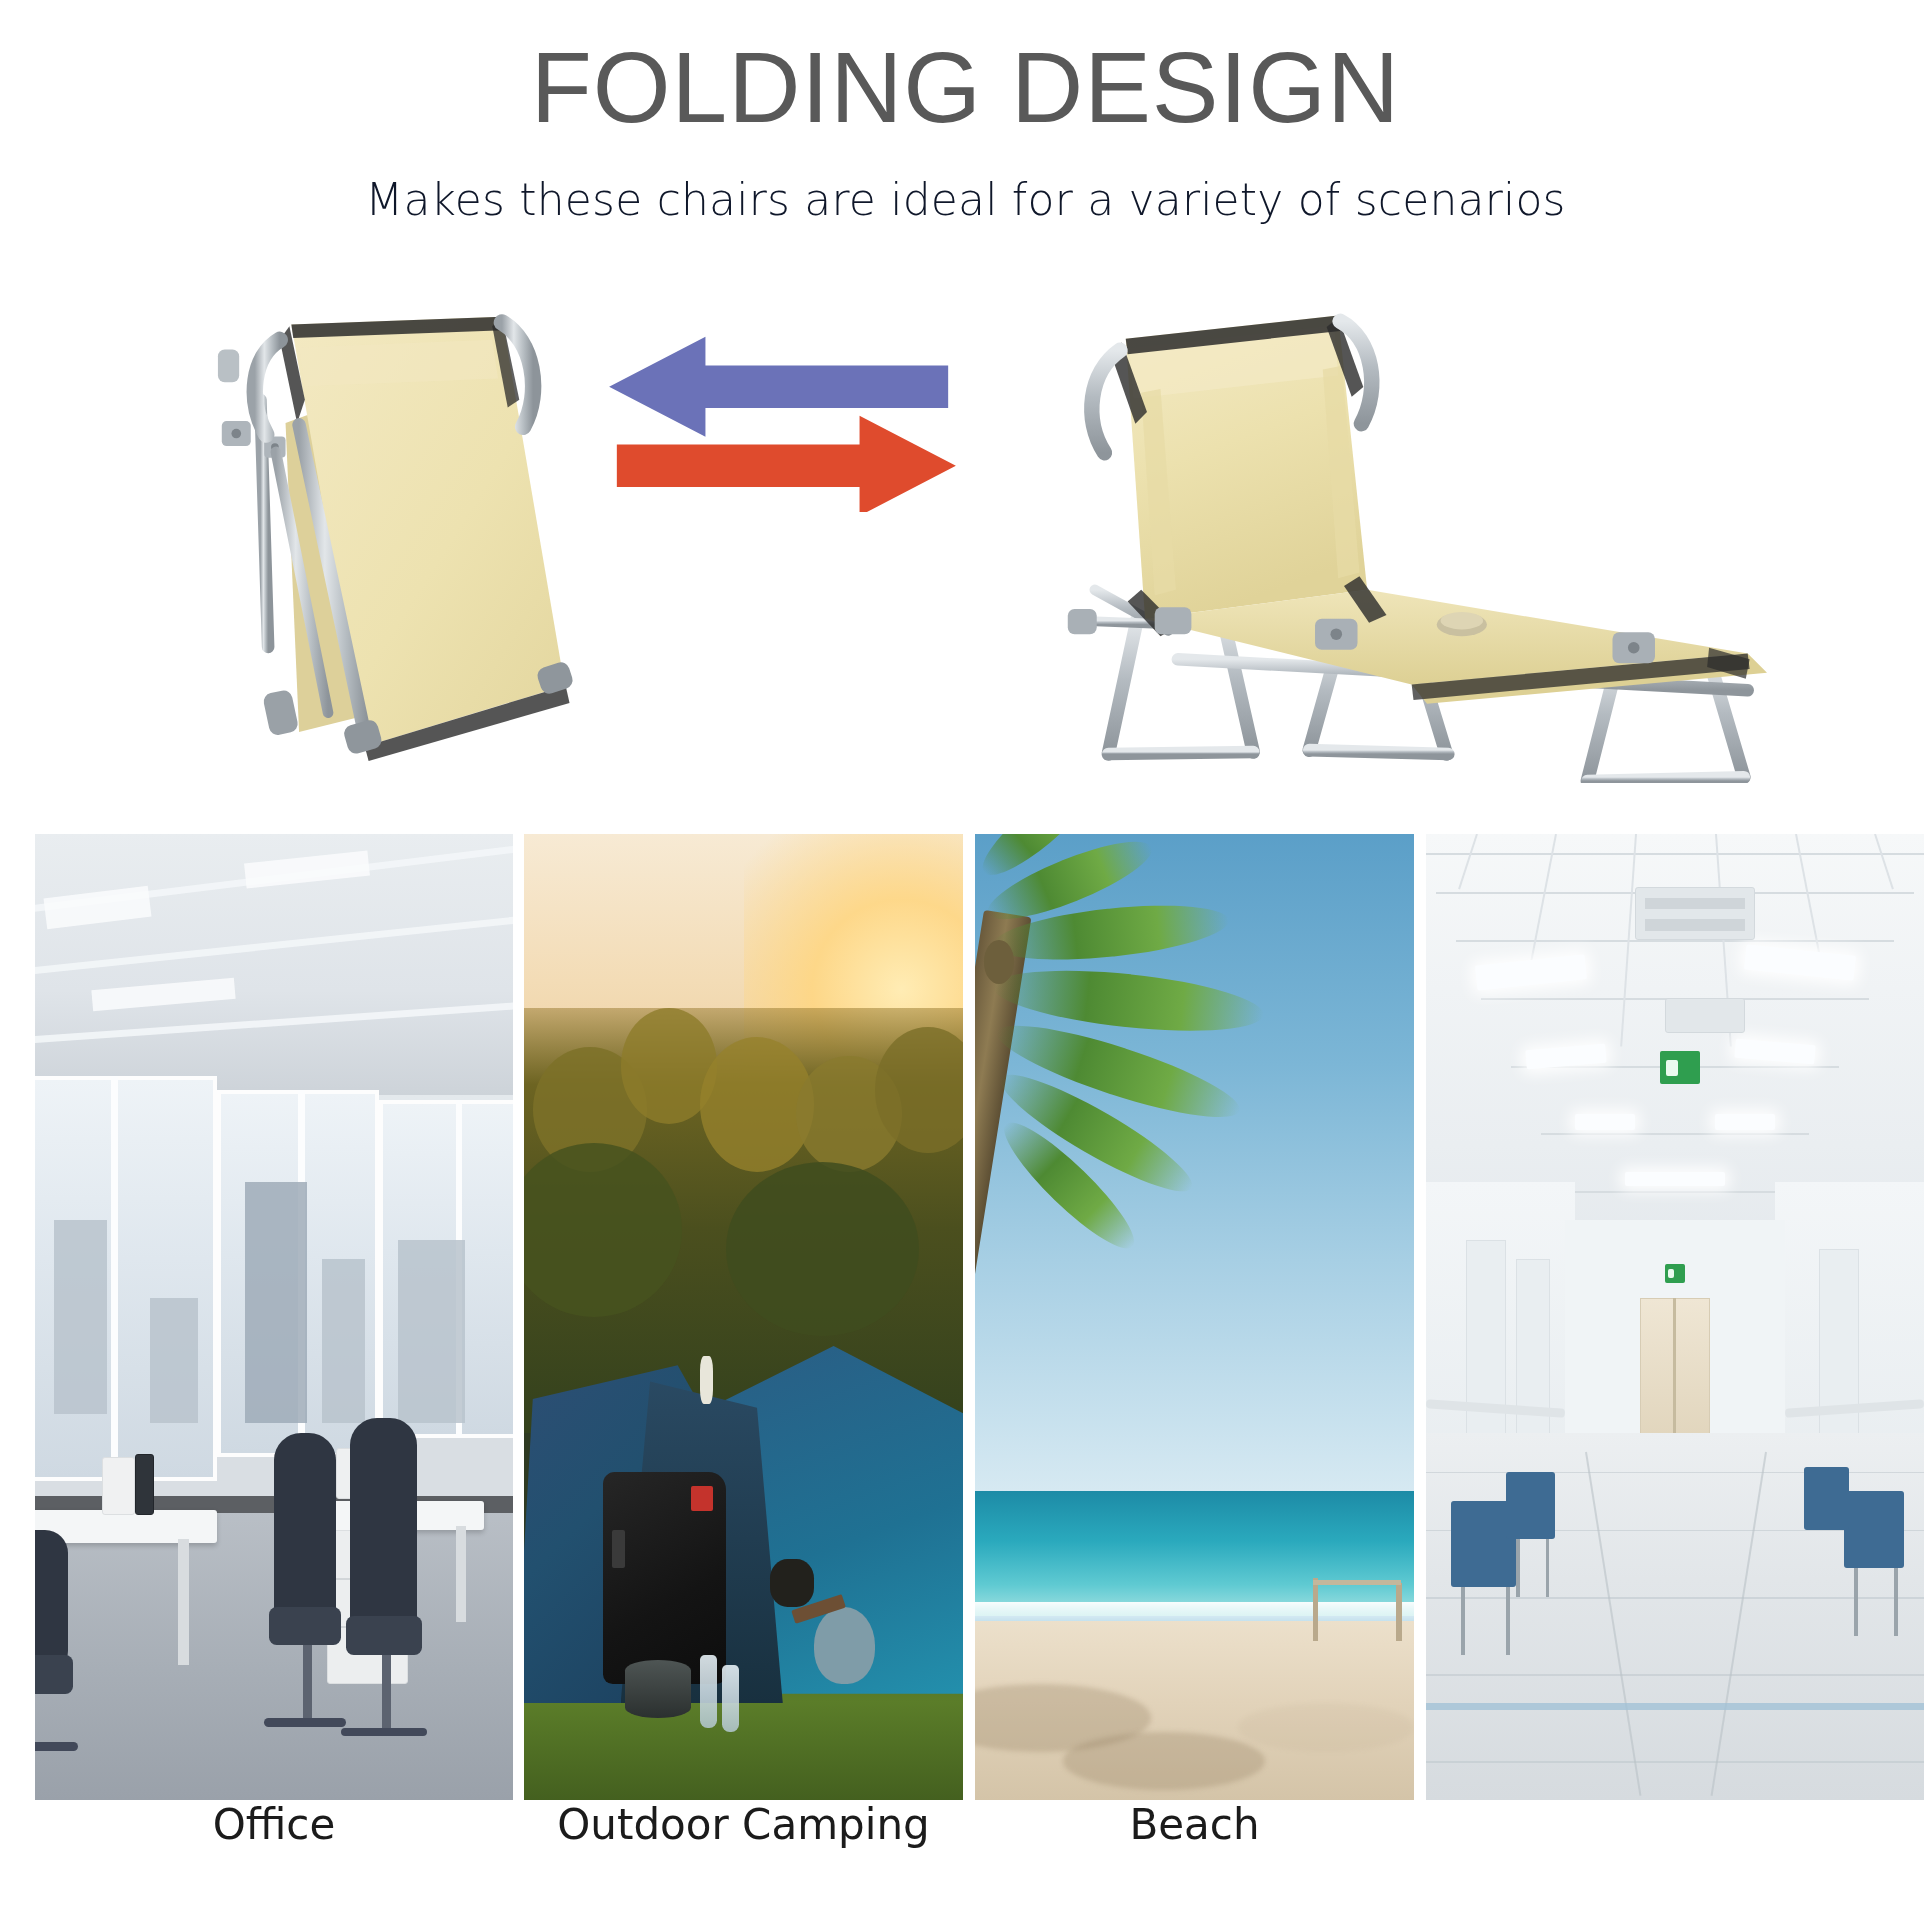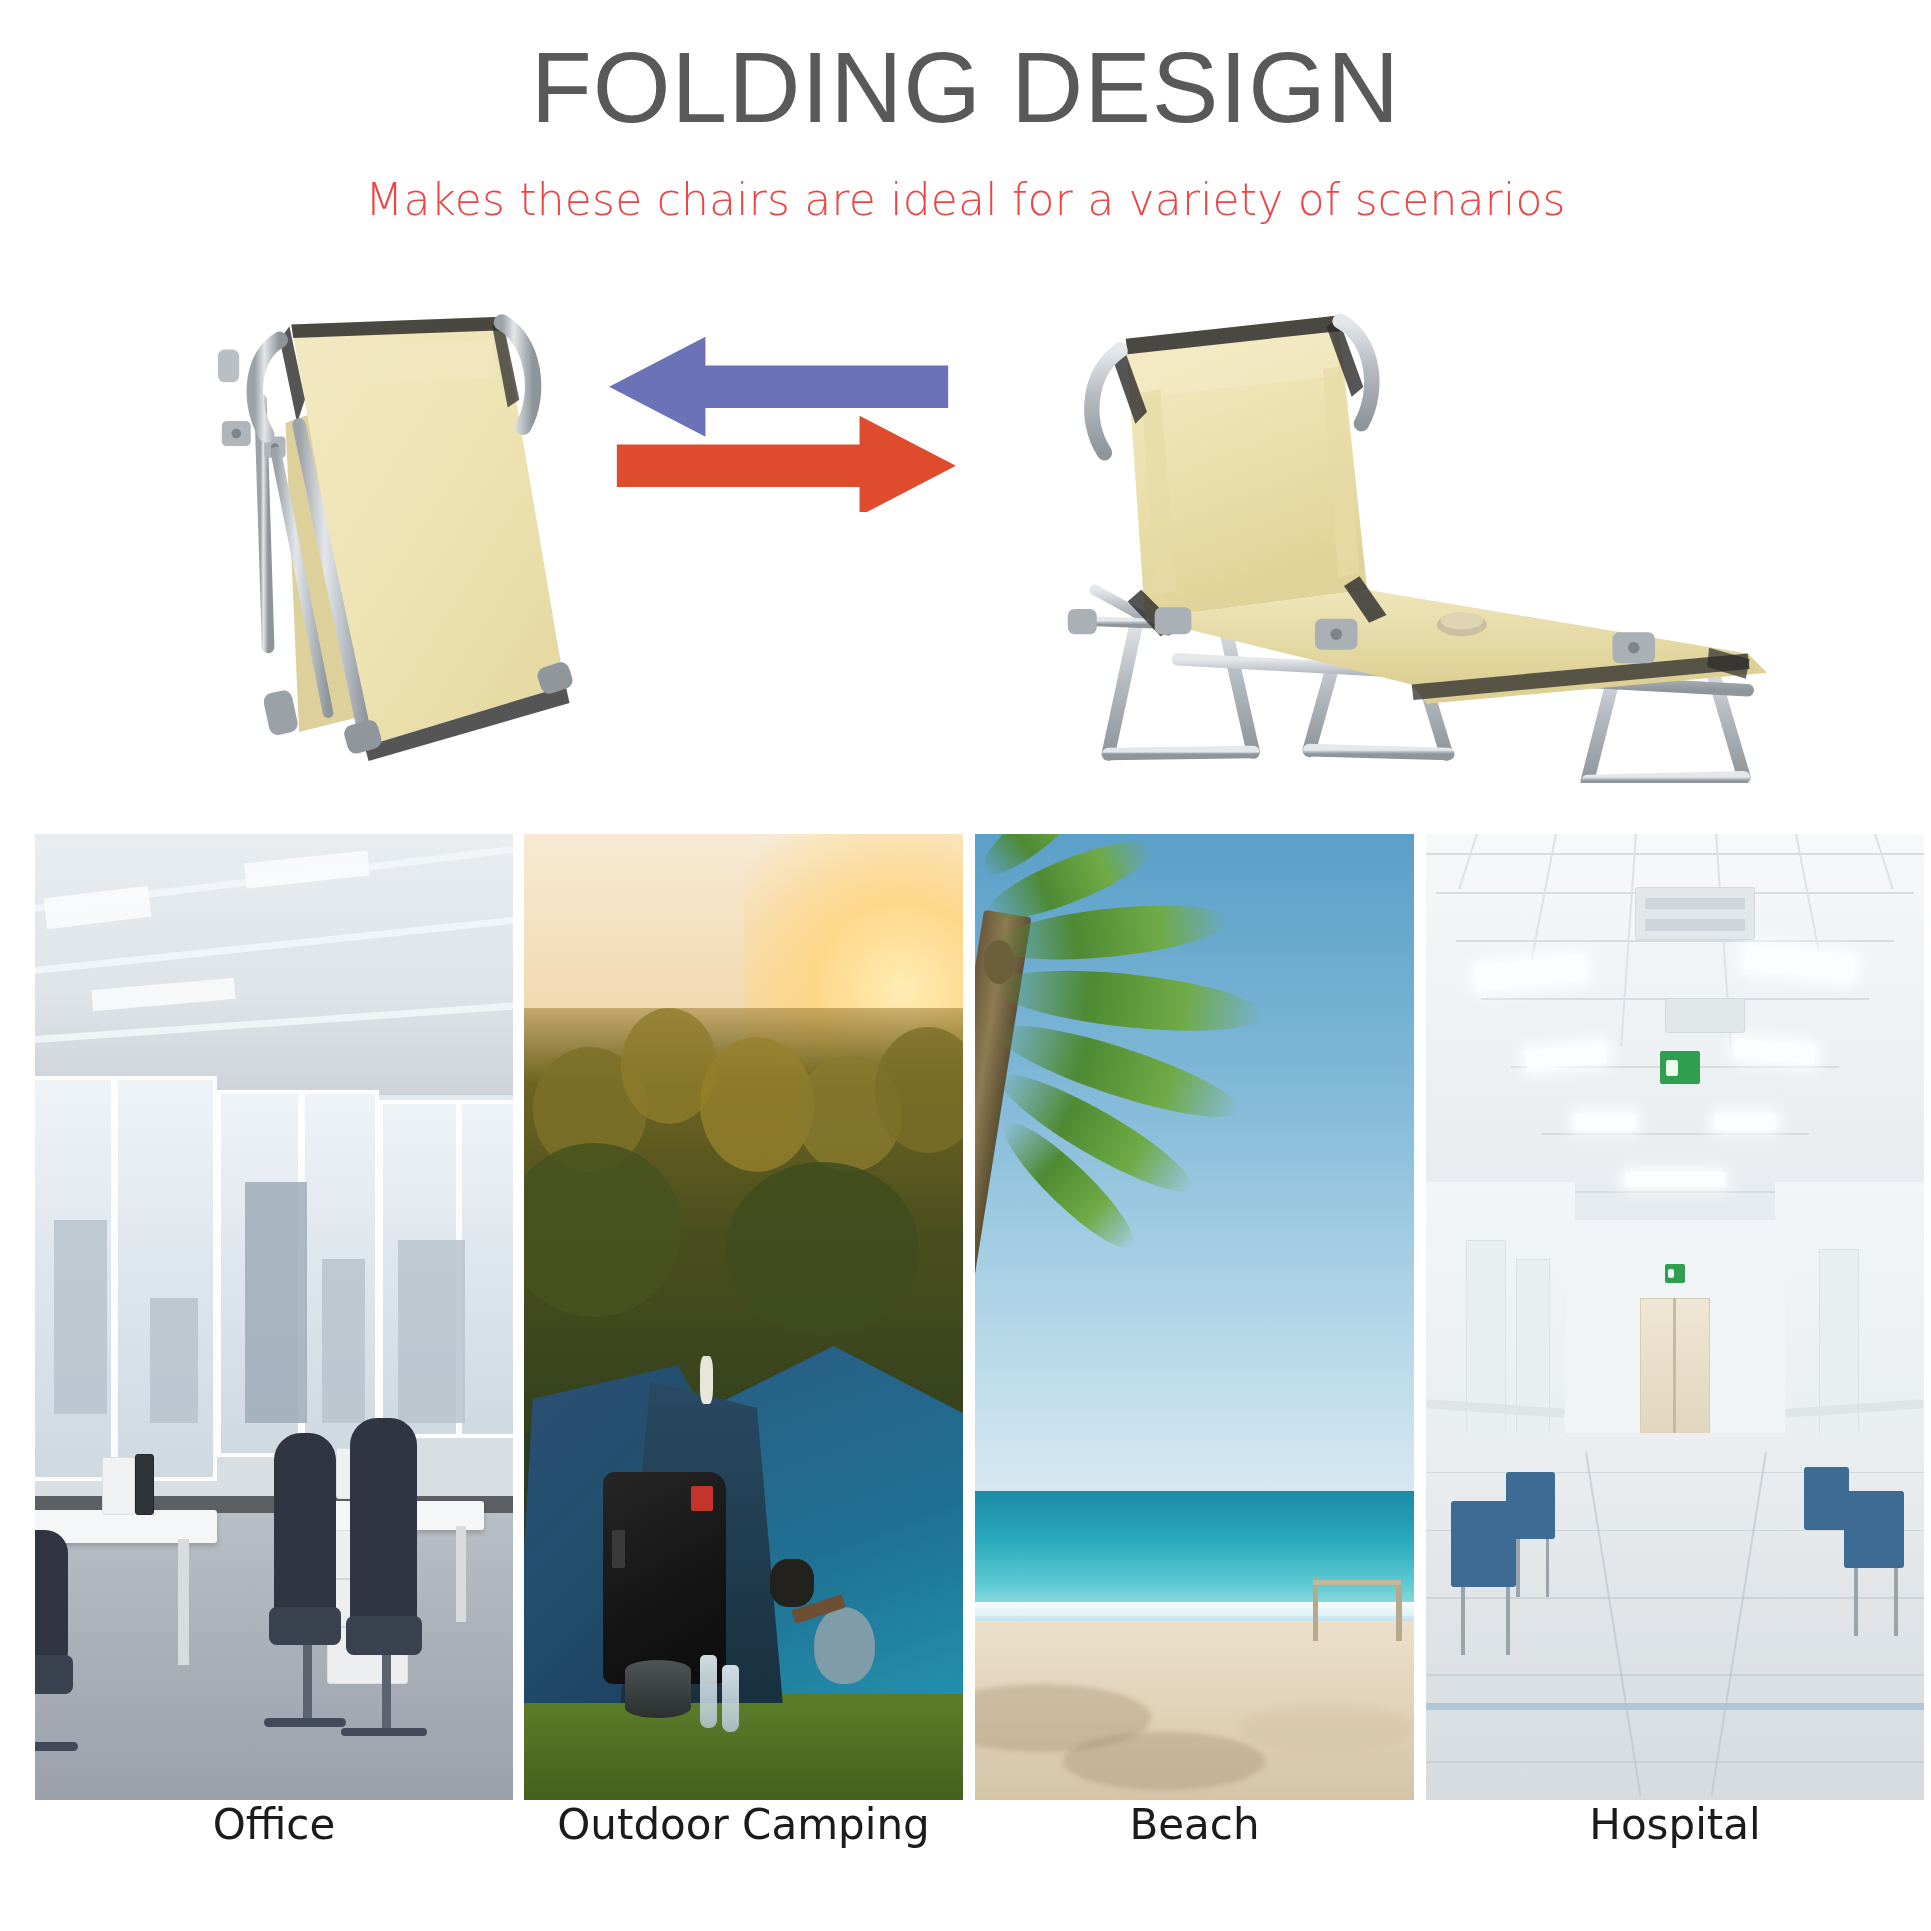--- a/index.html
+++ b/index.html
@@ -23,21 +23,21 @@
     font-weight: normal;
     letter-spacing: 1px;
     color: #595959;
     line-height: 1.08;
     font-family: "Liberation Sans", sans-serif;
   }
   .subtitle {
     margin-top: 33px;
     font-size: 44px;
     font-weight: 300;
-    color: #ef4444;
+    color: #0f172a;
     letter-spacing: 0.2px;
     font-family: "DejaVu Sans", sans-serif;
   }
 
   
   .product-row {
     position: absolute;
     top: 290px; left: 0;
     width: 1931px; height: 512px;
   }
@@ -513,18 +513,17 @@
           <div class="hp-chairleg" style="left:16%;top:78%;height:7%;"></div>
           <div class="hp-chair" style="left:16%;top:66%;width:10%;height:7%;"></div>
           <div class="hp-chairleg" style="left:18%;top:73%;height:6%;"></div>
           <div class="hp-chairleg" style="left:24%;top:73%;height:6%;"></div>
           <div class="hp-chair" style="left:84%;top:68%;width:12%;height:8%;"></div>
           <div class="hp-chairleg" style="left:86%;top:76%;height:7%;"></div>
           <div class="hp-chairleg" style="left:94%;top:76%;height:7%;"></div>
           <div class="hp-chair" style="left:76%;top:65.5%;width:9%;height:6.5%;"></div>
         </div>
       </div>
-      <div class="caption">Hospital</div>
     </div>
 
   </div>
 </div>
 
 
 </body></html>

